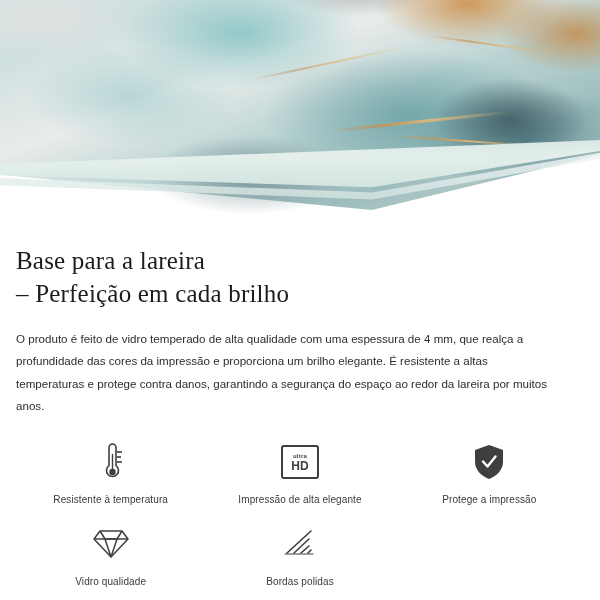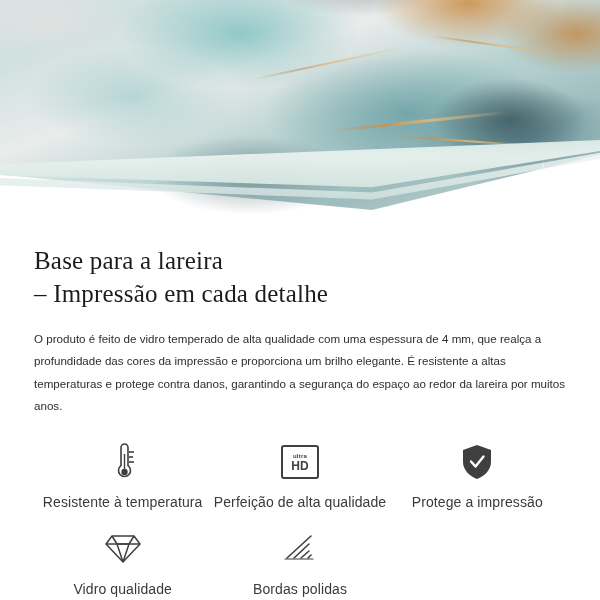--- a/index.html
+++ b/index.html
@@ -113,21 +113,21 @@
   .sparkle:after {
     width: 2px; height: 46px; margin-top: -23px; margin-left: -1px;
     background: linear-gradient(180deg, rgba(255,255,255,0), #fff 50%, rgba(255,255,255,0));
   }
   .sparkle.small { width: 24px; height: 24px; left: 552px; top: 192px; }
   .sparkle.small:before { width: 24px; margin-left: -12px; }
   .sparkle.small:after { height: 24px; margin-top: -12px; }
 
   
   .content {
-    padding: 0 34px;
+    padding: 0 16px;
     box-sizing: border-box;
   }
   .headline {
     margin: 22px 0 0 0;
     font-family: "Liberation Serif", serif;
     font-size: 25px;
     line-height: 1.32;
     font-weight: 400;
     color: #1c1c1c;
     letter-spacing: .2px;
@@ -156,21 +156,21 @@
     text-align: center;
   }
   .feature-icon {
     height: 46px;
     display: flex;
     align-items: center;
     justify-content: center;
   }
   .feature-label {
     margin-top: 9px;
-    font-size: 14px;
+    font-size: 10px;
     color: #3a3a3a;
     letter-spacing: .1px;
   }
   .hd-box {
     width: 34px;
     height: 30px;
     border: 2px solid #3f3f3f;
     border-radius: 3px;
     display: flex;
     flex-direction: column;
@@ -207,21 +207,21 @@
     <div class="glass-edge"></div>
     <div class="glass-edge2"></div>
     <div class="sparkle"></div>
     <div class="sparkle small"></div>
   </div>
 
   <div class="content">
 
     <h1 class="headline">
       <span>Base para a lareira</span>
-      <span class="line2">– Impressão em cada detalhe</span>
+      <span class="line2">– Perfeição em cada brilho</span>
     </h1>
 
     <p class="intro">O produto é feito de vidro temperado de alta qualidade com uma espessura de 4 mm, que realça a profundidade das cores da impressão e proporciona um brilho elegante. É resistente a altas temperaturas e protege contra danos, garantindo a segurança do espaço ao redor da lareira por muitos anos.</p>
 
     <div class="features">
 
       <div class="feature">
         <div class="feature-icon">
           <svg width="30" height="40" viewBox="0 0 30 40" fill="none" stroke="#3f3f3f" stroke-width="1.6">
             <path d="M13 5.5a3.5 3.5 0 0 1 7 0v18.2a6 6 0 1 1-7 0V5.5z"></path>
@@ -235,21 +235,21 @@
         <div class="feature-label">Resistente à temperatura</div>
       </div>
 
       <div class="feature">
         <div class="feature-icon">
           <div class="hd-box">
             <span class="hd-top">ultra</span>
             <span class="hd-bottom">HD</span>
           </div>
         </div>
-        <div class="feature-label">Perfeição de alta qualidade</div>
+        <div class="feature-label">Impressão de alta elegante</div>
       </div>
 
       <div class="feature">
         <div class="feature-icon">
           <svg width="36" height="40" viewBox="0 0 36 40" fill="none">
             <path d="M18 3 L32 8 V20 C32 28 25.5 34 18 37 C10.5 34 4 28 4 20 V8 Z" fill="#3f3f3f"></path>
             <path d="M12 19.5 L16.5 24.5 L24.5 14.5" stroke="#ffffff" stroke-width="2.4" fill="none" stroke-linecap="round" stroke-linejoin="round"></path>
           </svg>
         </div>
         <div class="feature-label">Protege a impressão</div>

